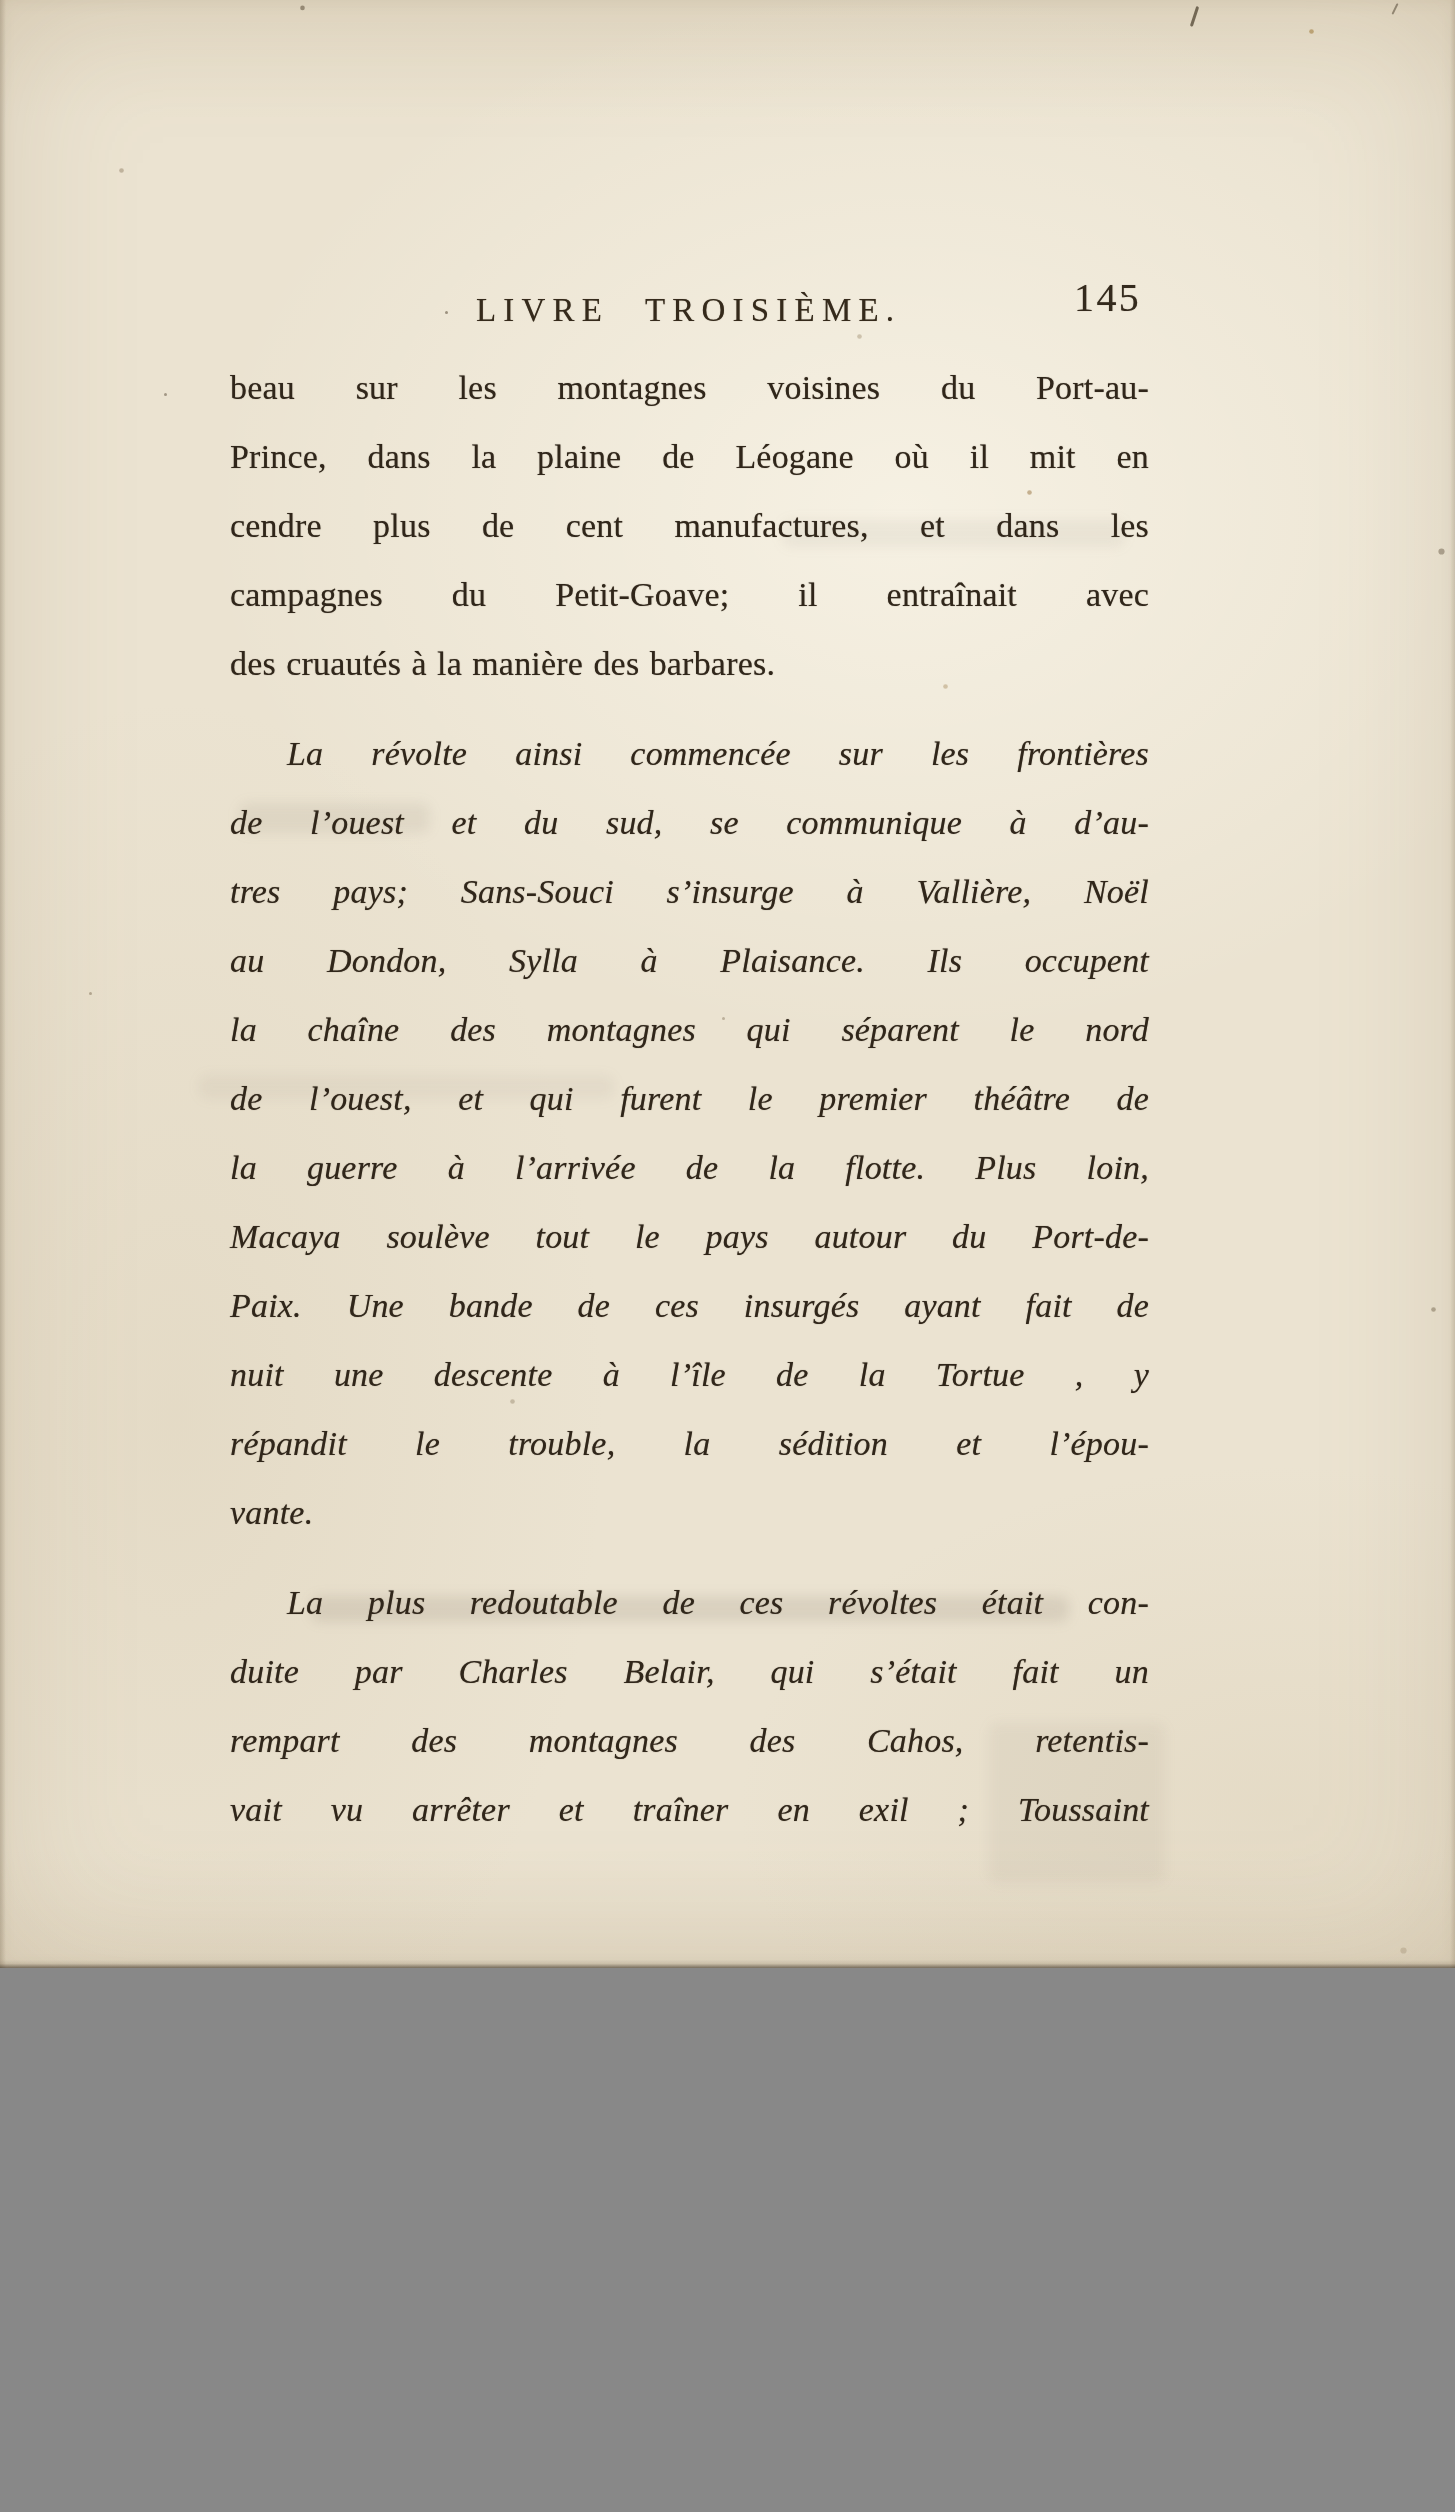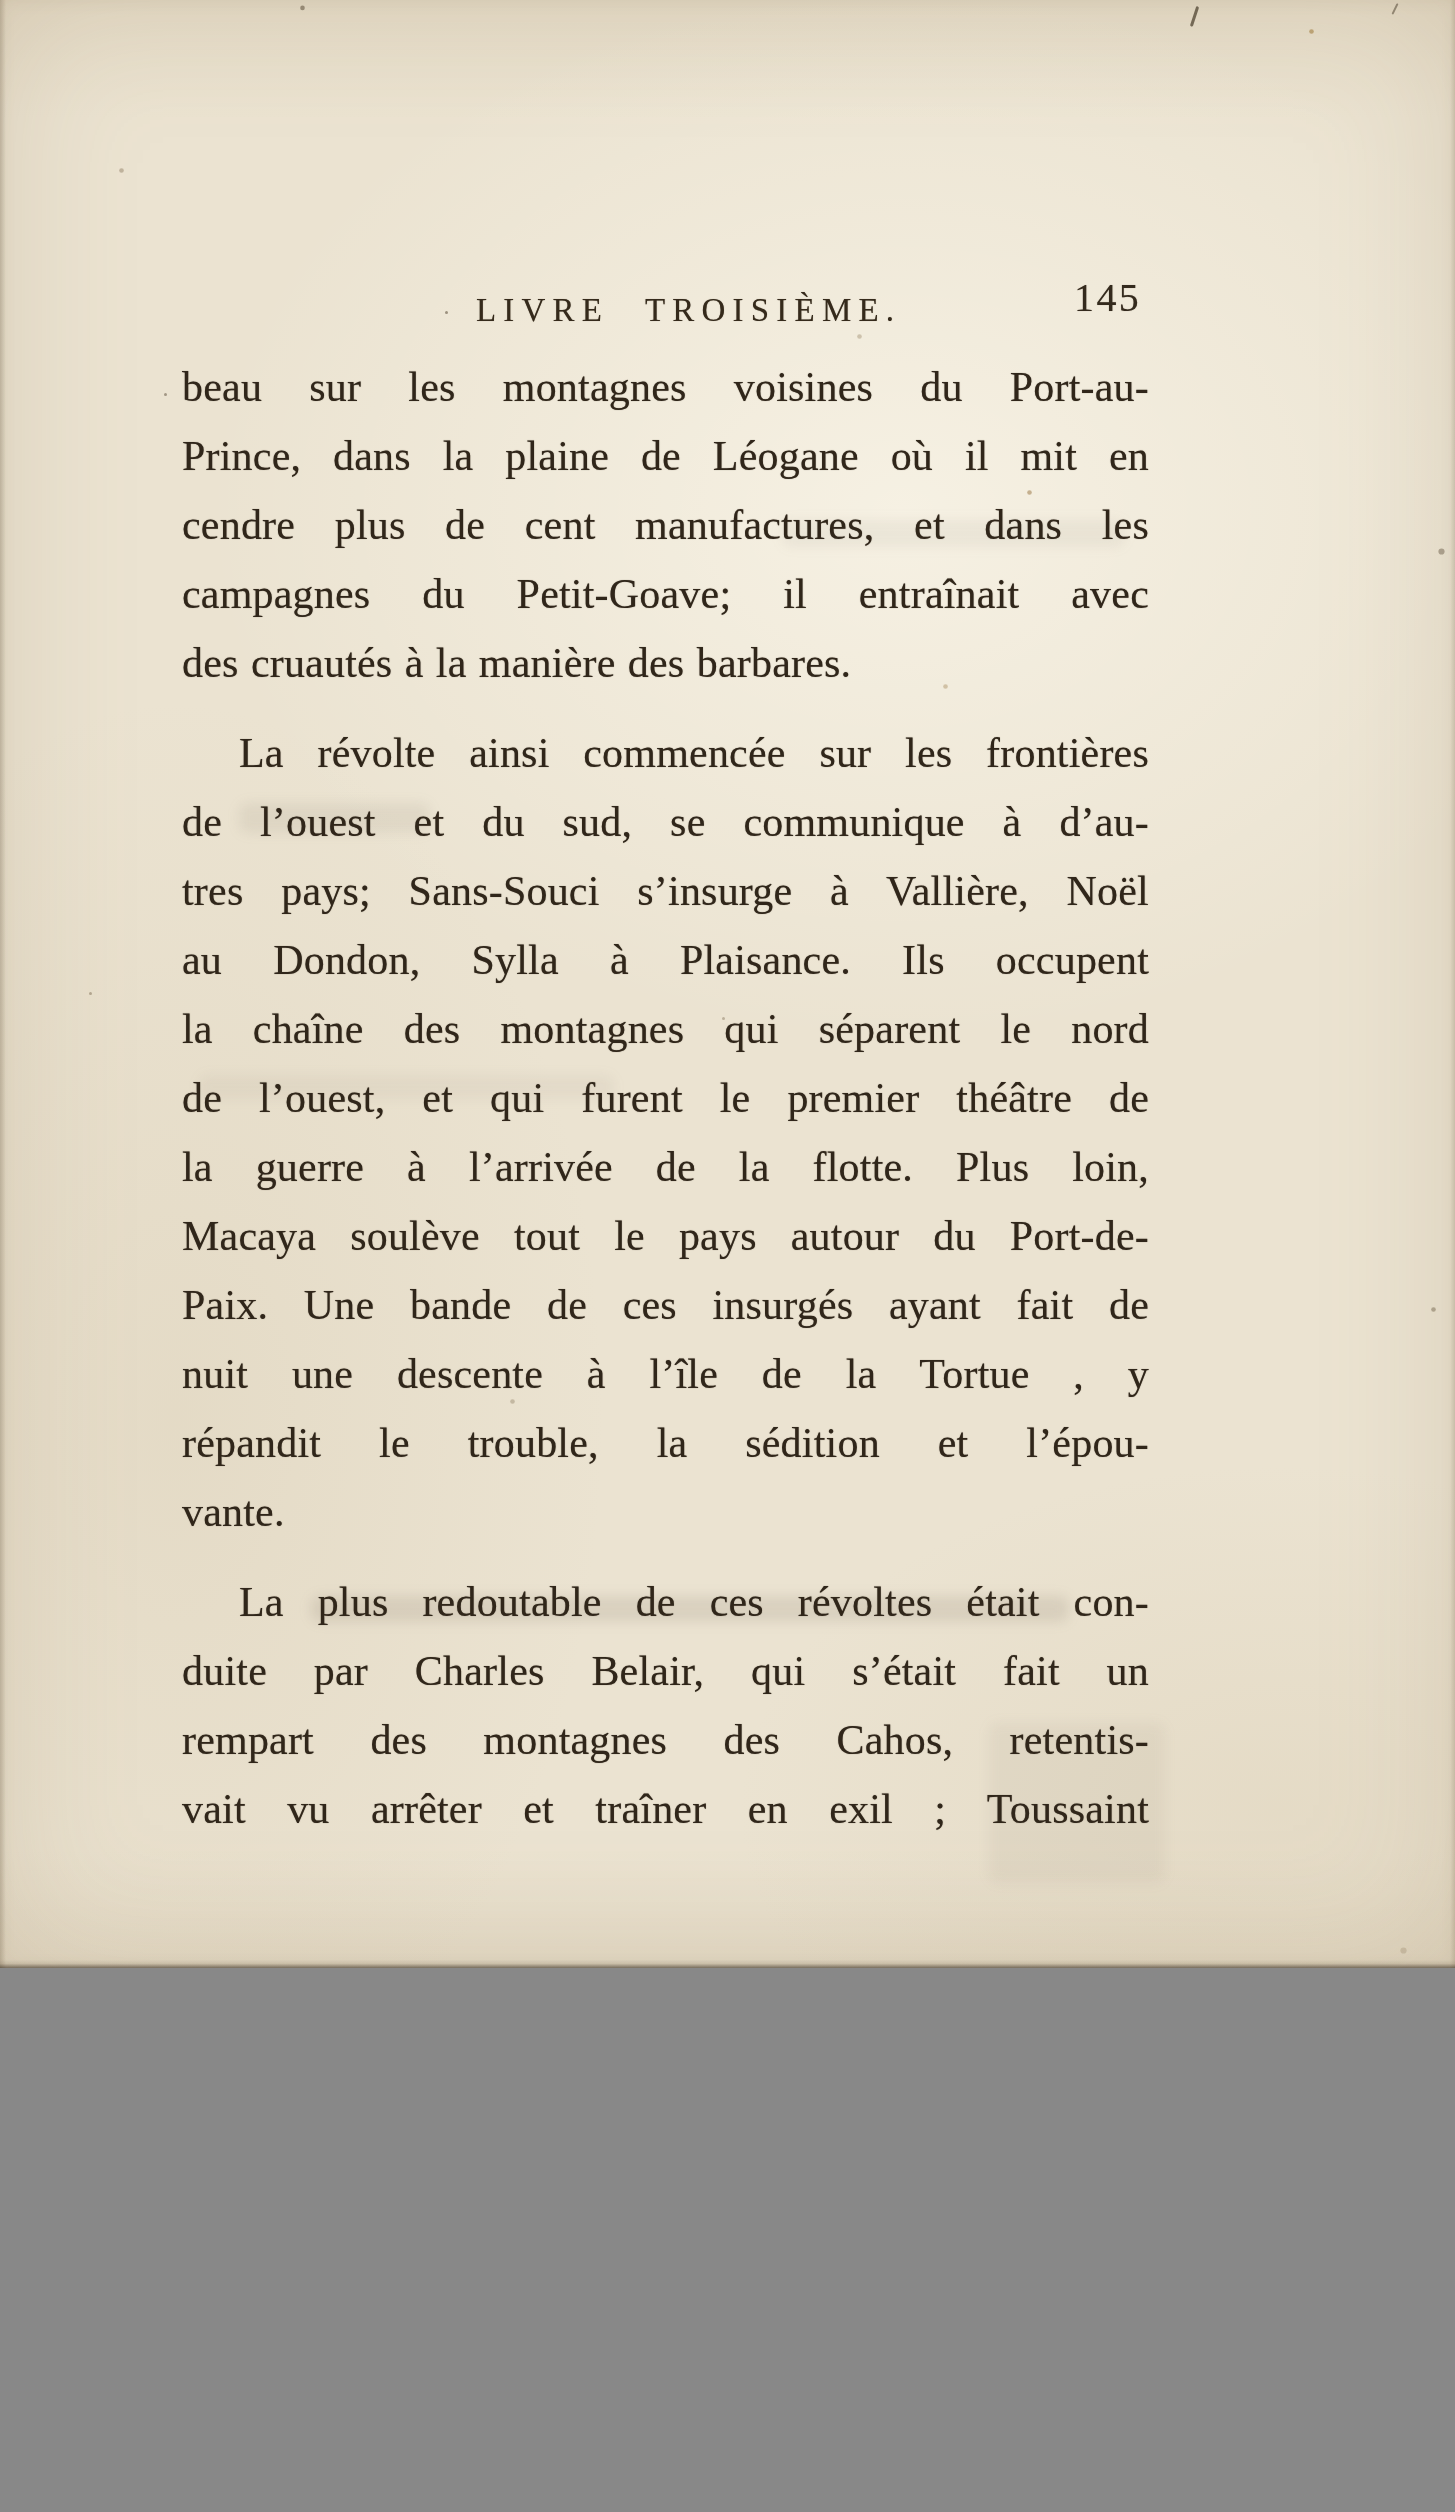--- a/index.html
+++ b/index.html
@@ -32,27 +32,28 @@
     position:absolute; left:1074px; top:274px;
     font-size:40px; letter-spacing:2.4px; color:#342a1d;
     text-shadow:0 0 0.8px rgba(53,42,27,0.5);
   }
   
   .textblock{
     position:absolute; left:182px; top:353px; width:967px;
     color:var(--ink);
   }
   .para{margin:0;padding:0;}
-  .para + .para{margin-top:21px;}
+  .para + .para{margin-top:21px;font-style:italic;}
   .line{
     height:69px; line-height:69px;
-    font-size:42px; letter-spacing:0.2px; word-spacing:1.6px;
+    font-size:34px; letter-spacing:0.2px; word-spacing:1.6px;
     text-align:justify; text-align-last:justify;
     white-space:nowrap;
     text-shadow:0 0 1px rgba(48,38,26,0.55);
+    margin-left:48px;
   }
   .line.short{text-align-last:left;}
   .line.indent{text-indent:57px;}
   
   .signature{
     position:absolute; left:860px; top:2017px; width:104px;
     font-size:31px; letter-spacing:5.6px; text-align:center;
     color:var(--ink-soft);
     text-shadow:0 0 0.8px rgba(74,58,40,0.5);
   }

